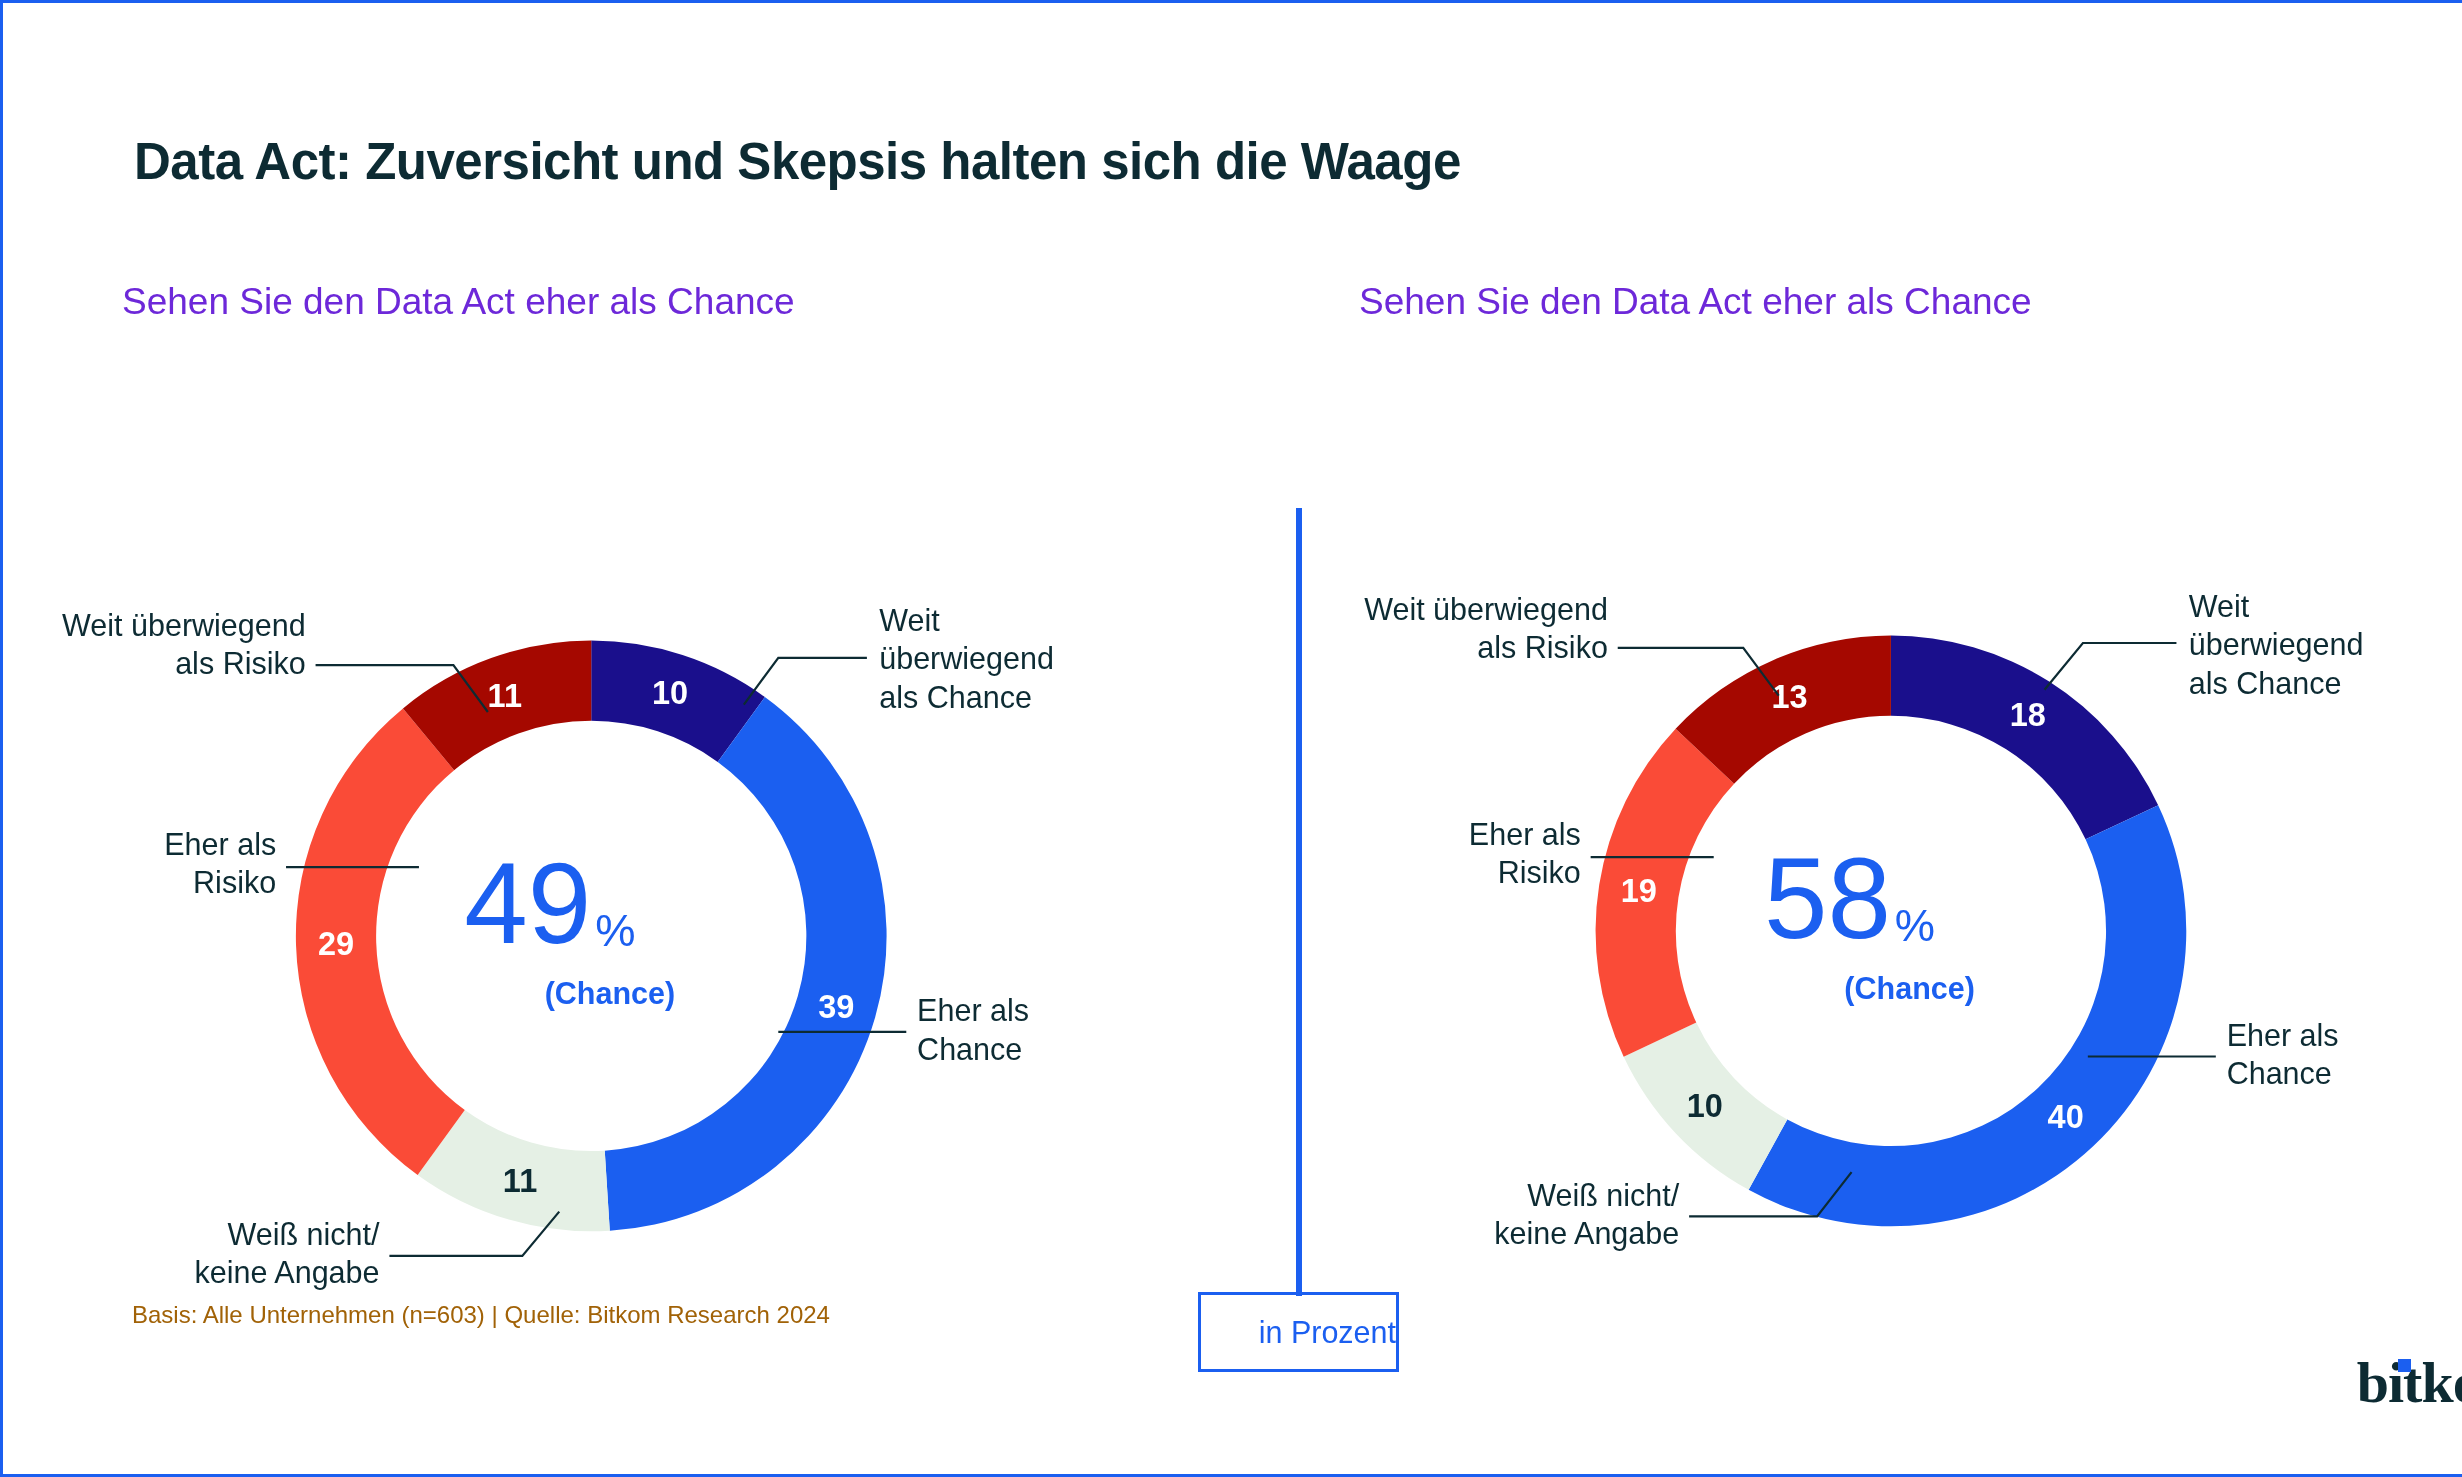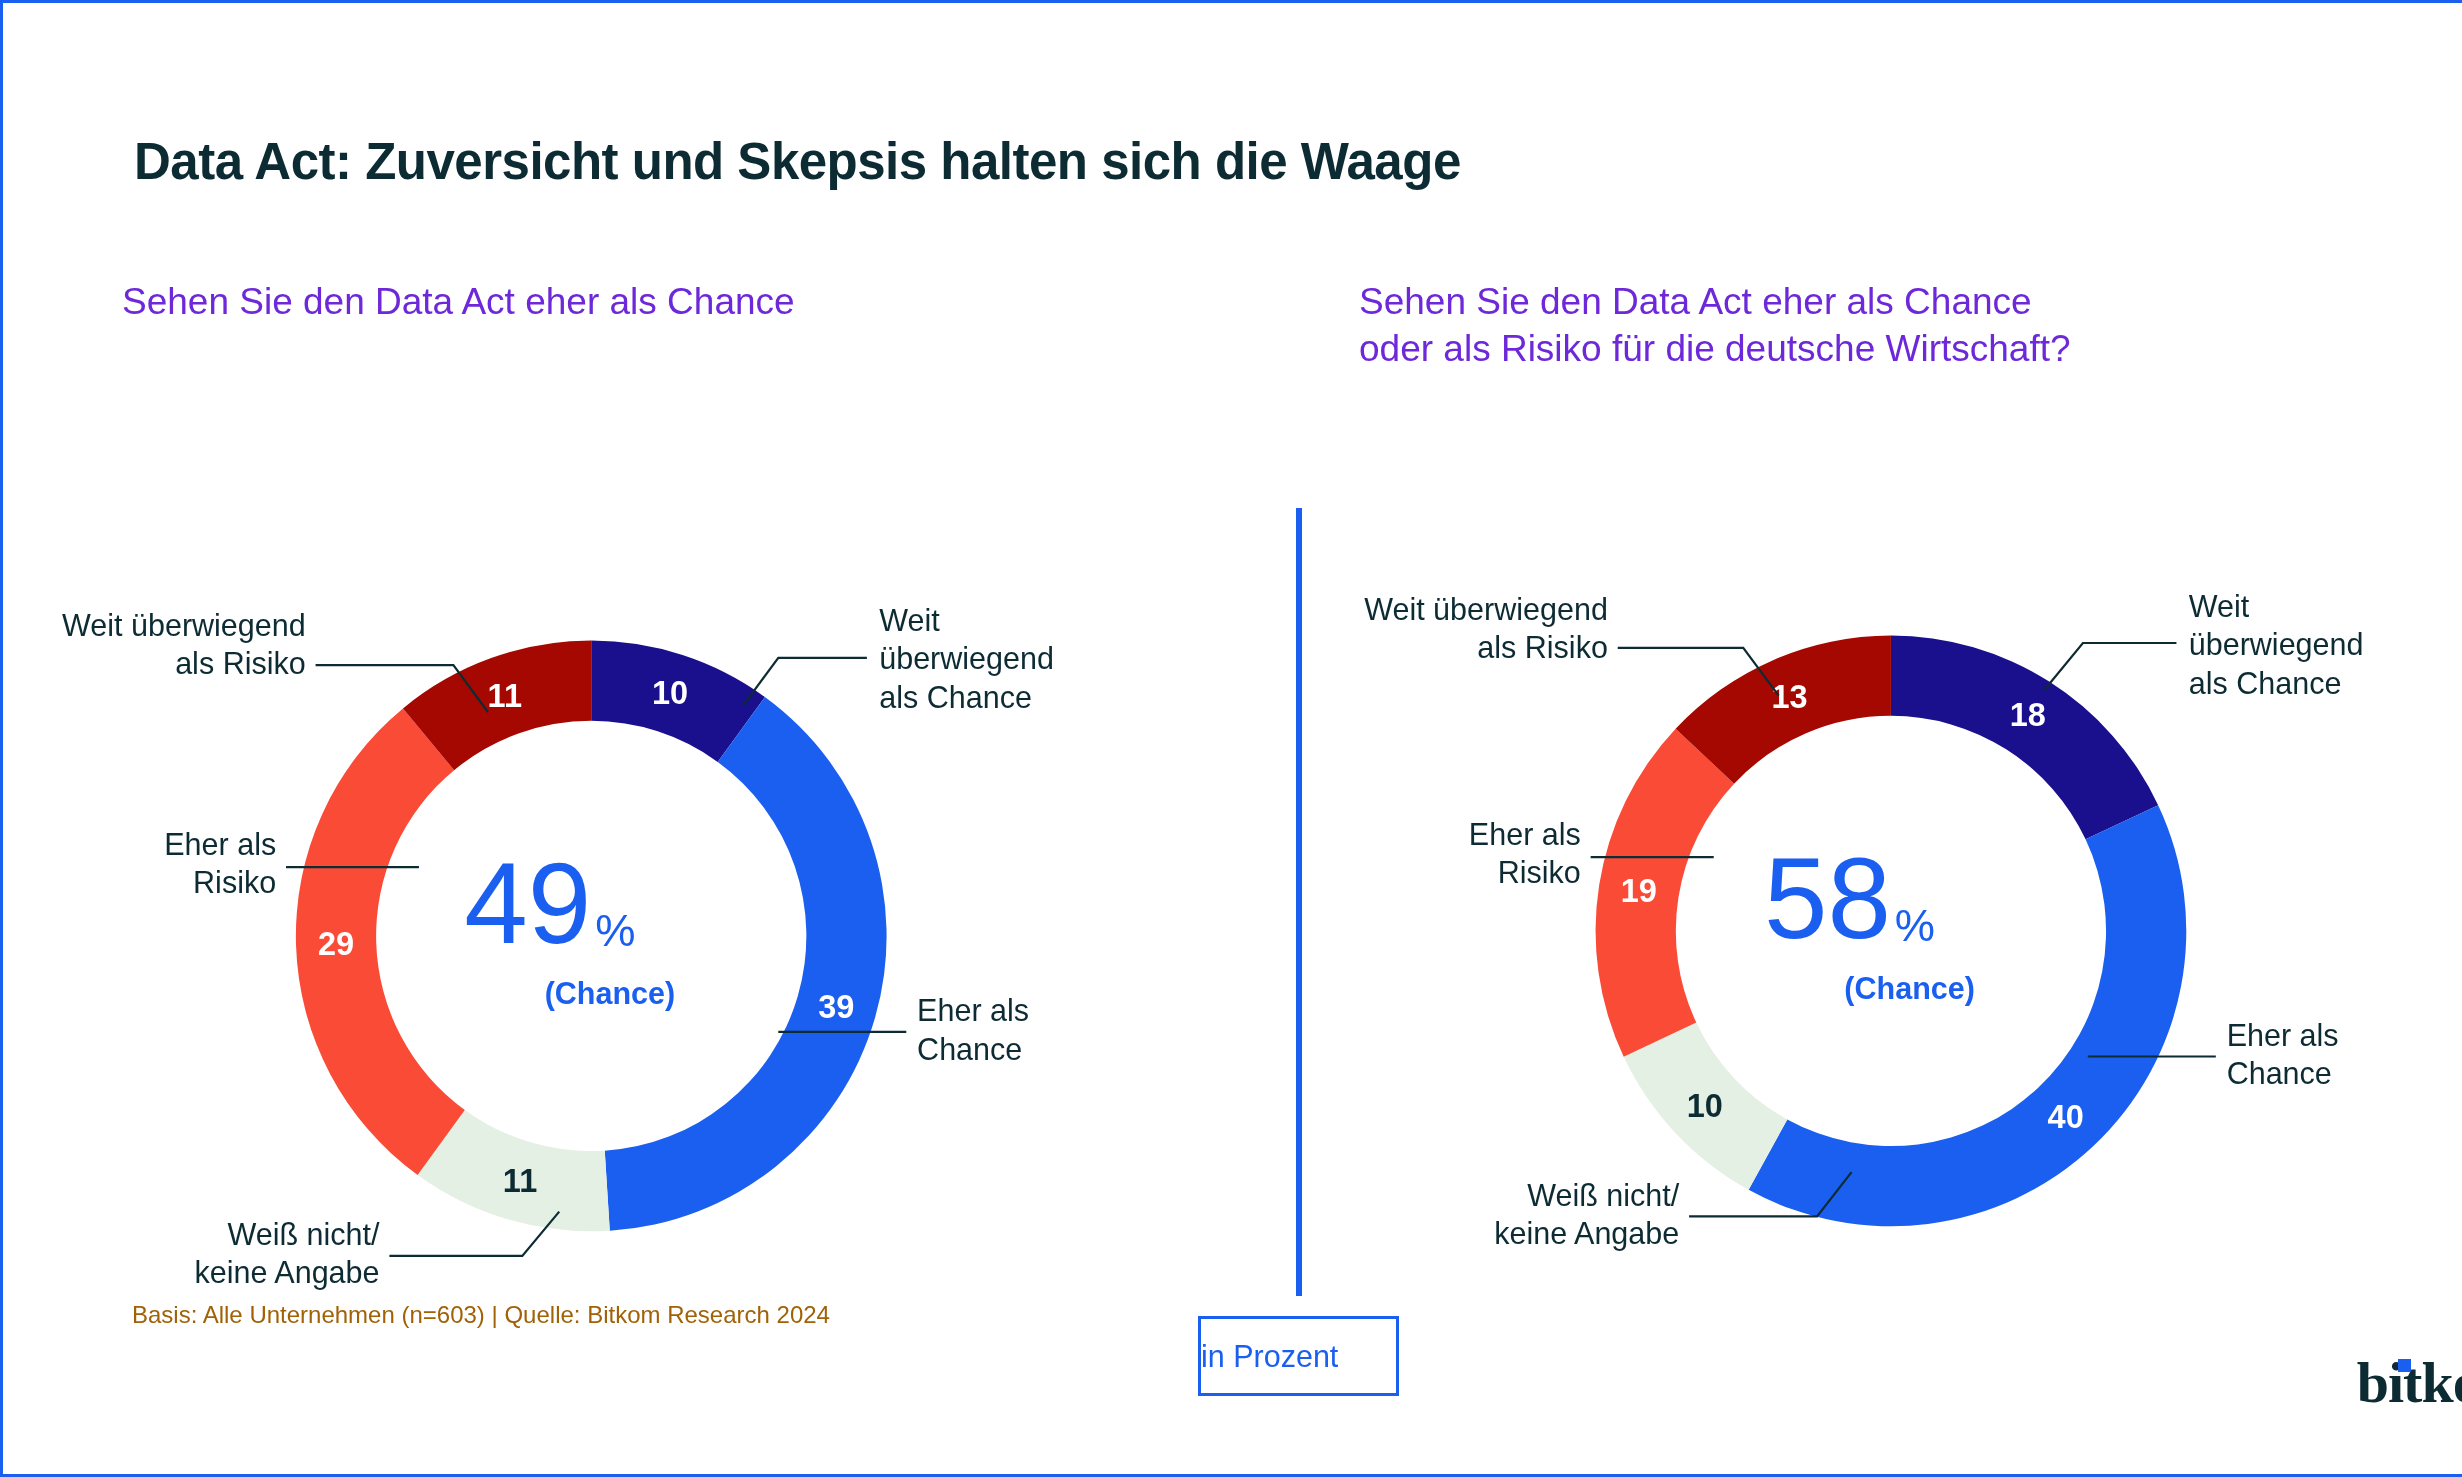--- a/index.html
+++ b/index.html
@@ -39,22 +39,22 @@
     position:absolute;
     left:1296px; top:508px;
     width:6.4px; height:788px;
     background:#1b5ff0;
   }
   .prozent-box {
     position:absolute;
     left:1198px; top:1292px;
     width:201px; height:80px;
     border:3px solid #1b5ff0;
-    display:flex; align-items:center; justify-content:flex-start;
-    font-size:30.5px; color:#1b5ff0;margin-top:24px;
+    display:flex; align-items:center; justify-content:flex-end;
+    font-size:30.5px; color:#1b5ff0;
   }
 
   .chart-wrap { position:absolute; }
   .chart-wrap.left  { left:79px;  top:488px; width:1182px; height:827px; }
   .chart-wrap.right { left:1349px; top:483px; width:1202px; height:827px; }
   .chart-wrap svg { width:100%; height:100%; display:block; overflow:visible; }
 
   .lbl {
     font-family:"Liberation Sans", sans-serif;
     font-size:62px;
@@ -112,21 +112,20 @@
 <div class="page-frame"></div>
 
 <div class="title">Data Act: Zuversicht und Skepsis halten sich die Waage</div>
 
 <div class="subtitle left">
   <div>Sehen Sie den Data Act eher als Chance</div>
 </div>
 
 <div class="subtitle right">
   <div>Sehen Sie den Data Act eher als Chance</div>
-  <div>oder als Risiko für die deutsche Wirtschaft?</div>
 </div>
 
 <div class="divider"></div>
 
 <div class="prozent-box">
   <span>in Prozent</span>
 </div>
 
 <div class="chart-wrap left">
   <svg viewBox="0 0 2400 1680" preserveAspectRatio="xMidYMid meet">

